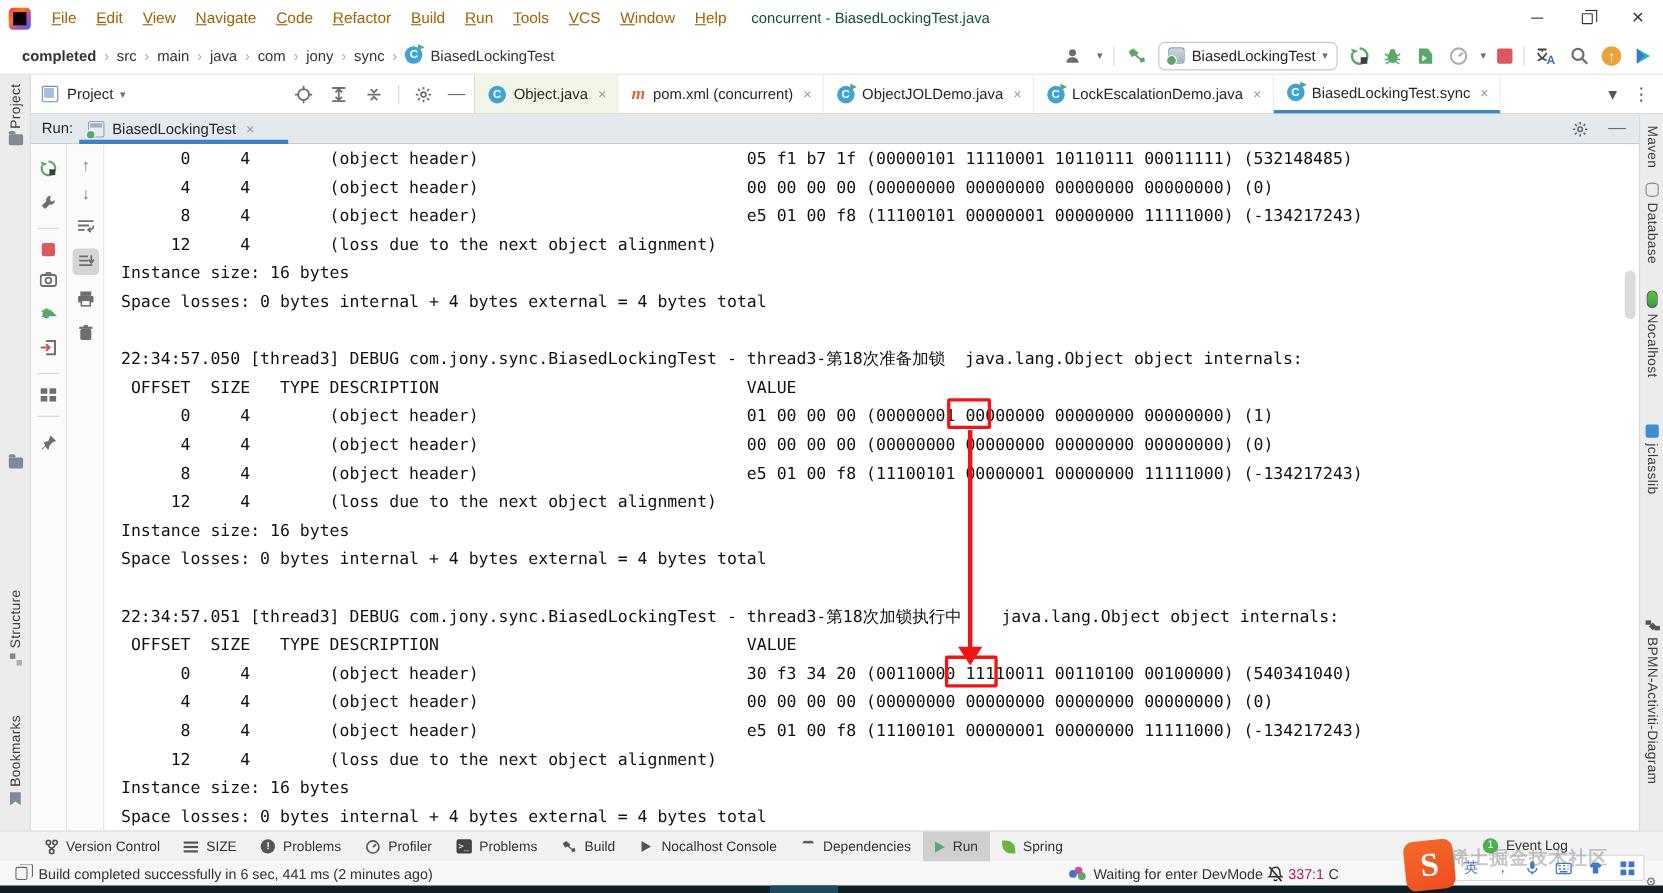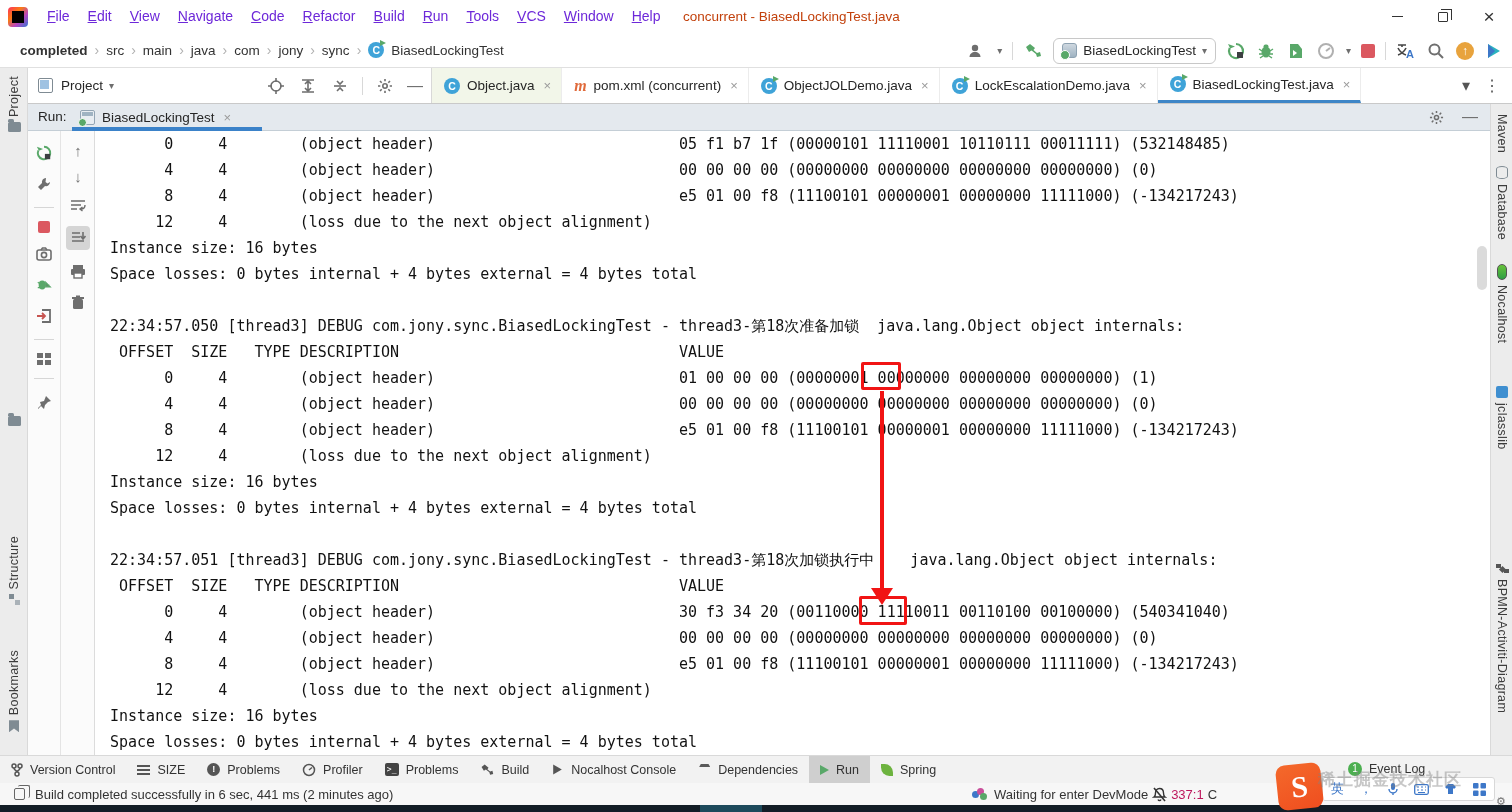--- a/index.html
+++ b/index.html
@@ -5,23 +5,23 @@
   * { margin:0; padding:0; box-sizing:border-box; }
   html,body { width:1512px; height:812px; overflow:hidden; }
   body { font-family:"Liberation Sans", sans-serif; background:#fff; position:relative; color:#262626; }
   .abs { position:absolute; }
 
   
   .titlebar { left:0; top:0; width:1512px; height:33px; background:#ffffff; display:flex; align-items:center; }
   .idea-logo { width:20px; height:20px; margin:0 10px 0 8px; border-radius:4px;
     background:linear-gradient(135deg,#fe315d 0%,#f97a12 35%,#b845c1 65%,#3177d2 100%); position:relative; }
   .idea-logo::after { content:""; position:absolute; left:4px; top:4px; width:12px; height:12px; background:#000; }
-  .menu-item { display:inline-block; padding:0 9px; font-size:14px; color:#6d28d9; line-height:33px; cursor:default; }
+  .menu-item { display:inline-block; padding:0 9px; font-size:14px; color:#a16207; line-height:33px; cursor:default; }
   .menu-item::first-letter { text-decoration:underline; }
-  .win-title { position:absolute; left:683px; top:0; line-height:33px; font-size:13.5px; color:#c2410c; }
+  .win-title { position:absolute; left:683px; top:0; line-height:33px; font-size:13.5px; color:#14532d; }
   .win-controls { position:absolute; right:0; top:0; height:33px; display:flex; }
   .win-btn { width:46px; height:33px; display:flex; align-items:center; justify-content:center; color:#333; font-size:15px; }
   .restore-glyph { width:10px; height:10px; border:1.4px solid #333; border-radius:1px; position:relative; }
   .restore-glyph::before { content:""; position:absolute; left:2px; top:-4px; width:10px; height:10px; border:1.4px solid #333; border-left:none; border-bottom:none; }
   .min-glyph { width:11px; height:1.6px; background:#333; }
 
   
   .toolbar-row { left:0; top:33px; width:1512px; height:35px; background:#ffffff; border-bottom:1px solid #e0e0e0; display:flex; align-items:center; }
   .crumbs { display:flex; align-items:center; padding-left:18px; font-size:13.5px; color:#333; }
   .crumb { padding:0 2px; }
@@ -101,21 +101,21 @@
   .vtext-r { writing-mode:vertical-rl; font-size:12.5px; color:#3c3c3c; letter-spacing:0.3px; }
   .stripe-item-r { position:absolute; left:0; width:22px; display:flex; flex-direction:column; align-items:center; gap:5px; }
   .db-ic { width:12px; height:13px; border:1.5px solid #7f8b93; border-radius:6px/3px; position:relative; }
   .noca-pill { width:10px; height:16px; border-radius:5px; background:linear-gradient(180deg,#67c23a,#2f9e44); border:1px solid #555; }
   .jcl-ic { width:12px; height:12px; background:#3f8fd0; border-radius:2px; color:#fff; font-size:9px; display:flex; align-items:center; justify-content:center; }
   .bpmn-ic { width:13px; height:10px; position:relative; }
   .bpmn-ic::before { content:""; position:absolute; left:0; top:0; width:5px; height:4px; background:#555; box-shadow:8px 5px 0 #555; }
   .bpmn-ic::after { content:""; position:absolute; left:4px; top:3px; width:5px; height:5px; background:#555; transform:rotate(45deg); }
 
   
-  .bottom-bar { left:0; top:755px; width:1512px; height:28px; background:#f2f2f2; border-top:1px solid #d9d9d9; display:flex; align-items:center; }
+  .bottom-bar { left:0; top:755px; width:1512px; height:28px; background:#f2f2f2; border-top:1px solid #d9d9d9; display:flex; align-items:center; padding-left:30px; }
   .bb-item { display:flex; align-items:center; gap:7px; font-size:12.5px; color:#333; padding:0 11px; height:28px; }
   .bb-item.active { background:#cfcfcf; }
   .play-tri { width:0; height:0; border-left:9px solid #59a869; border-top:5.5px solid transparent; border-bottom:5.5px solid transparent; position:relative; }
   .term-ic { width:14px; height:13px; background:#444; border-radius:2px; color:#fff; font-size:8px; line-height:13px; text-align:center; font-family:"DejaVu Sans Mono",monospace; }
   .layers-ic { width:13px; height:11px; position:relative; }
   .layers-ic::before { content:""; position:absolute; left:1px; top:0; width:11px; height:3px; background:#5a5a5a; box-shadow:0 4px 0 #8a8a8a, 0 8px 0 #5a5a5a; clip-path:polygon(15% 0,85% 0,100% 100%,0 100%); }
   .todo-ic { width:13px; height:10px; border-top:2px solid #555; border-bottom:2px solid #555; position:relative; }
   .todo-ic::after { content:""; position:absolute; left:0; top:2px; width:13px; height:2px; background:#555; }
   .prob-ic { width:13px; height:13px; border-radius:50%; background:#555; color:#fff; font-size:9px; font-weight:bold; text-align:center; line-height:13px; }
   .leaf-ic { width:12px; height:12px; background:#6db33f; border-radius:0 70% 0 70%; }
@@ -303,21 +303,21 @@
       <span>ObjectJOLDemo.java</span>
       <span class="tab-close">×</span>
     </div>
     <div class="etab">
       <span class="class-icon runnable">C</span>
       <span>LockEscalationDemo.java</span>
       <span class="tab-close">×</span>
     </div>
     <div class="etab active">
       <span class="class-icon runnable">C</span>
-      <span>BiasedLockingTest.java</span>
+      <span>BiasedLockingTest.sync</span>
       <span class="tab-close">×</span>
     </div>
     <div class="tab-ctrls" style="margin-left:auto;">
       <span>▾</span>
       <span>⋮</span>
     </div>
   </div>
 </div>
 
 <div class="abs run-header">

